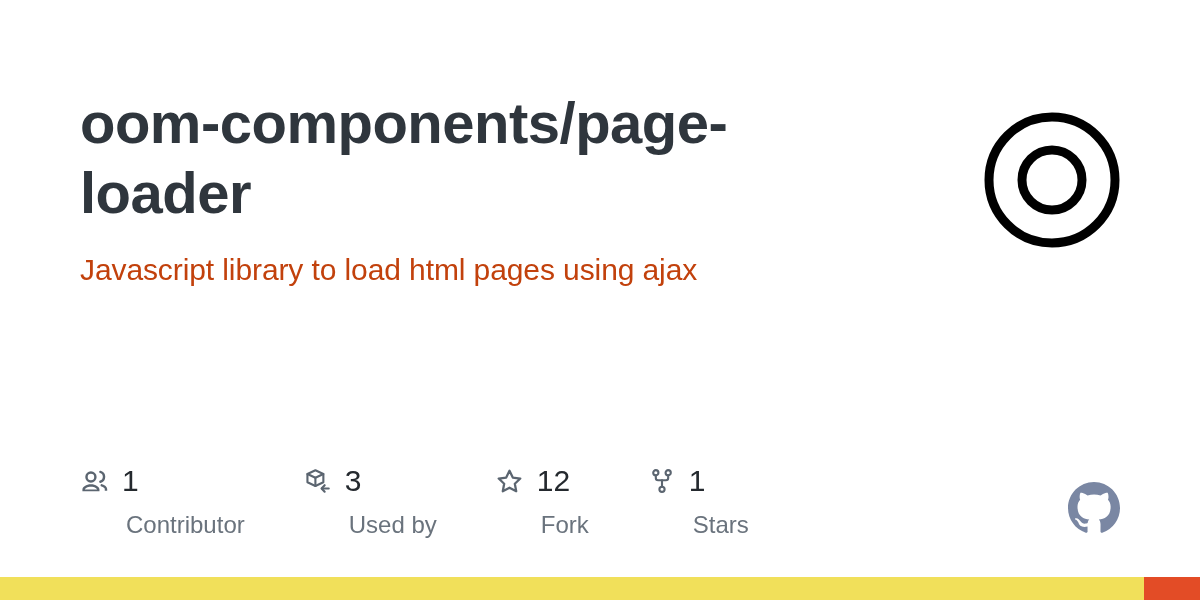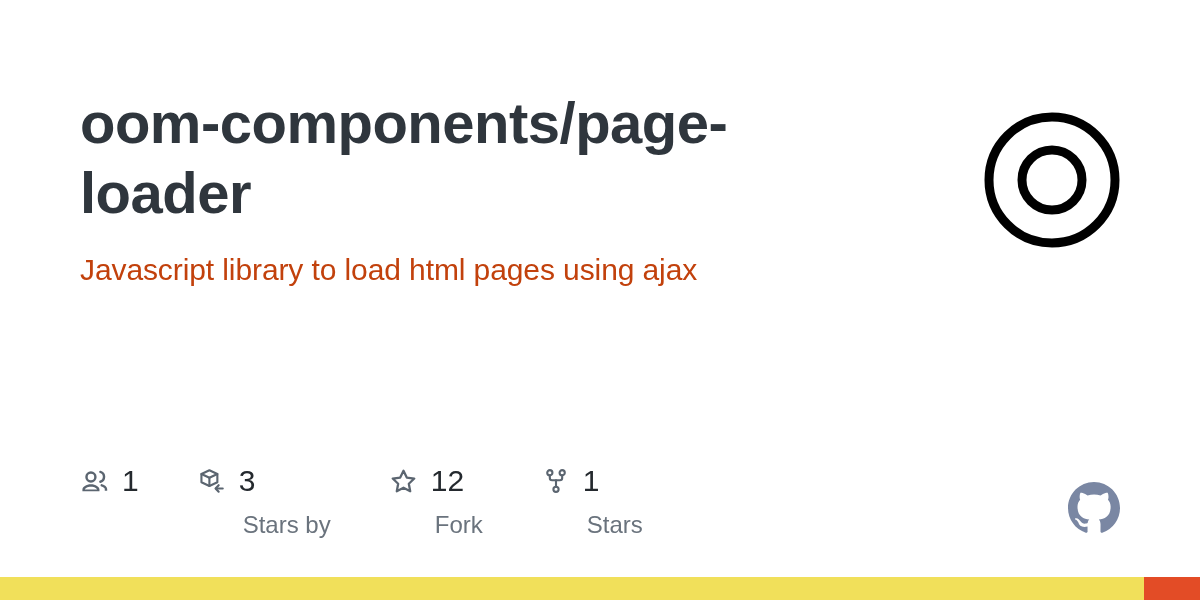--- a/index.html
+++ b/index.html
@@ -196,36 +196,37 @@
         <div class="stat-top">
           <span class="stat-icon">
             <svg width="26" height="26" viewBox="0 0 16 16" fill="currentColor" aria-hidden="true">
               <path d="M5.5 3.5a2 2 0 1 1 0 4 2 2 0 0 1 0-4Zm0-1.5a3.5 3.5 0 1 0 0 7 3.5 3.5 0 0 0 0-7Zm0 8C2.6 10 .25 11.6.25 13.3v.95h10.5v-.95C10.75 11.6 8.4 10 5.5 10Zm0 1.5c2.2 0 3.75 1.05 3.75 1.8v-.05H1.75v.05c0-.75 1.55-1.8 3.75-1.8Z"></path>
               <path d="M11.1 3.15a2.4 2.4 0 0 1 0 4.6.75.75 0 0 0 .42 1.44 3.9 3.9 0 0 0 0-7.48.75.75 0 1 0-.42 1.44Z"></path>
               <path d="M12.35 9.95a.75.75 0 0 0-.4 1.45c1.3.36 2.05 1.06 2.05 1.5v1.1h1.5v-1.1c0-1.4-1.52-2.45-3.15-2.95Z"></path>
             </svg>
           </span>
           <span class="stat-value">1</span>
         </div>
+        <div class="stat-label">Contributor</div>
       </div>
 
       <div class="stat">
         <div class="stat-top">
           <span class="stat-icon">
             <svg width="26" height="26" viewBox="0 0 16 16" fill="none" stroke="currentColor" stroke-width="1.3" stroke-linejoin="round" stroke-linecap="round" aria-hidden="true">
               <path d="M6.4 1.4 11.3 3.7v5.1L6.4 11.1 1.5 8.8V3.7Z"></path>
               <path d="M1.5 3.7 6.4 6v5.1"></path>
               <path d="M11.3 3.7 6.4 6"></path>
               <path d="M14.6 12.6H10.4"></path>
               <path d="m12.1 10.6-1.9 2 1.9 2"></path>
             </svg>
           </span>
           <span class="stat-value">3</span>
         </div>
-        <div class="stat-label">Stars by</div>
+        <div class="stat-label">Used by</div>
       </div>
 
       <div class="stat">
         <div class="stat-top">
           <span class="stat-icon">
             <svg width="27" height="27" viewBox="0 0 16 16" fill="none" stroke="currentColor" stroke-width="1.35" stroke-linejoin="round" aria-hidden="true">
               <path d="M8 1.6l1.95 4.05 4.45.6-3.25 3.1.83 4.42L8 11.66l-3.98 2.11.83-4.42-3.25-3.1 4.45-.6Z"></path>
             </svg>
           </span>
           <span class="stat-value">12</span>

